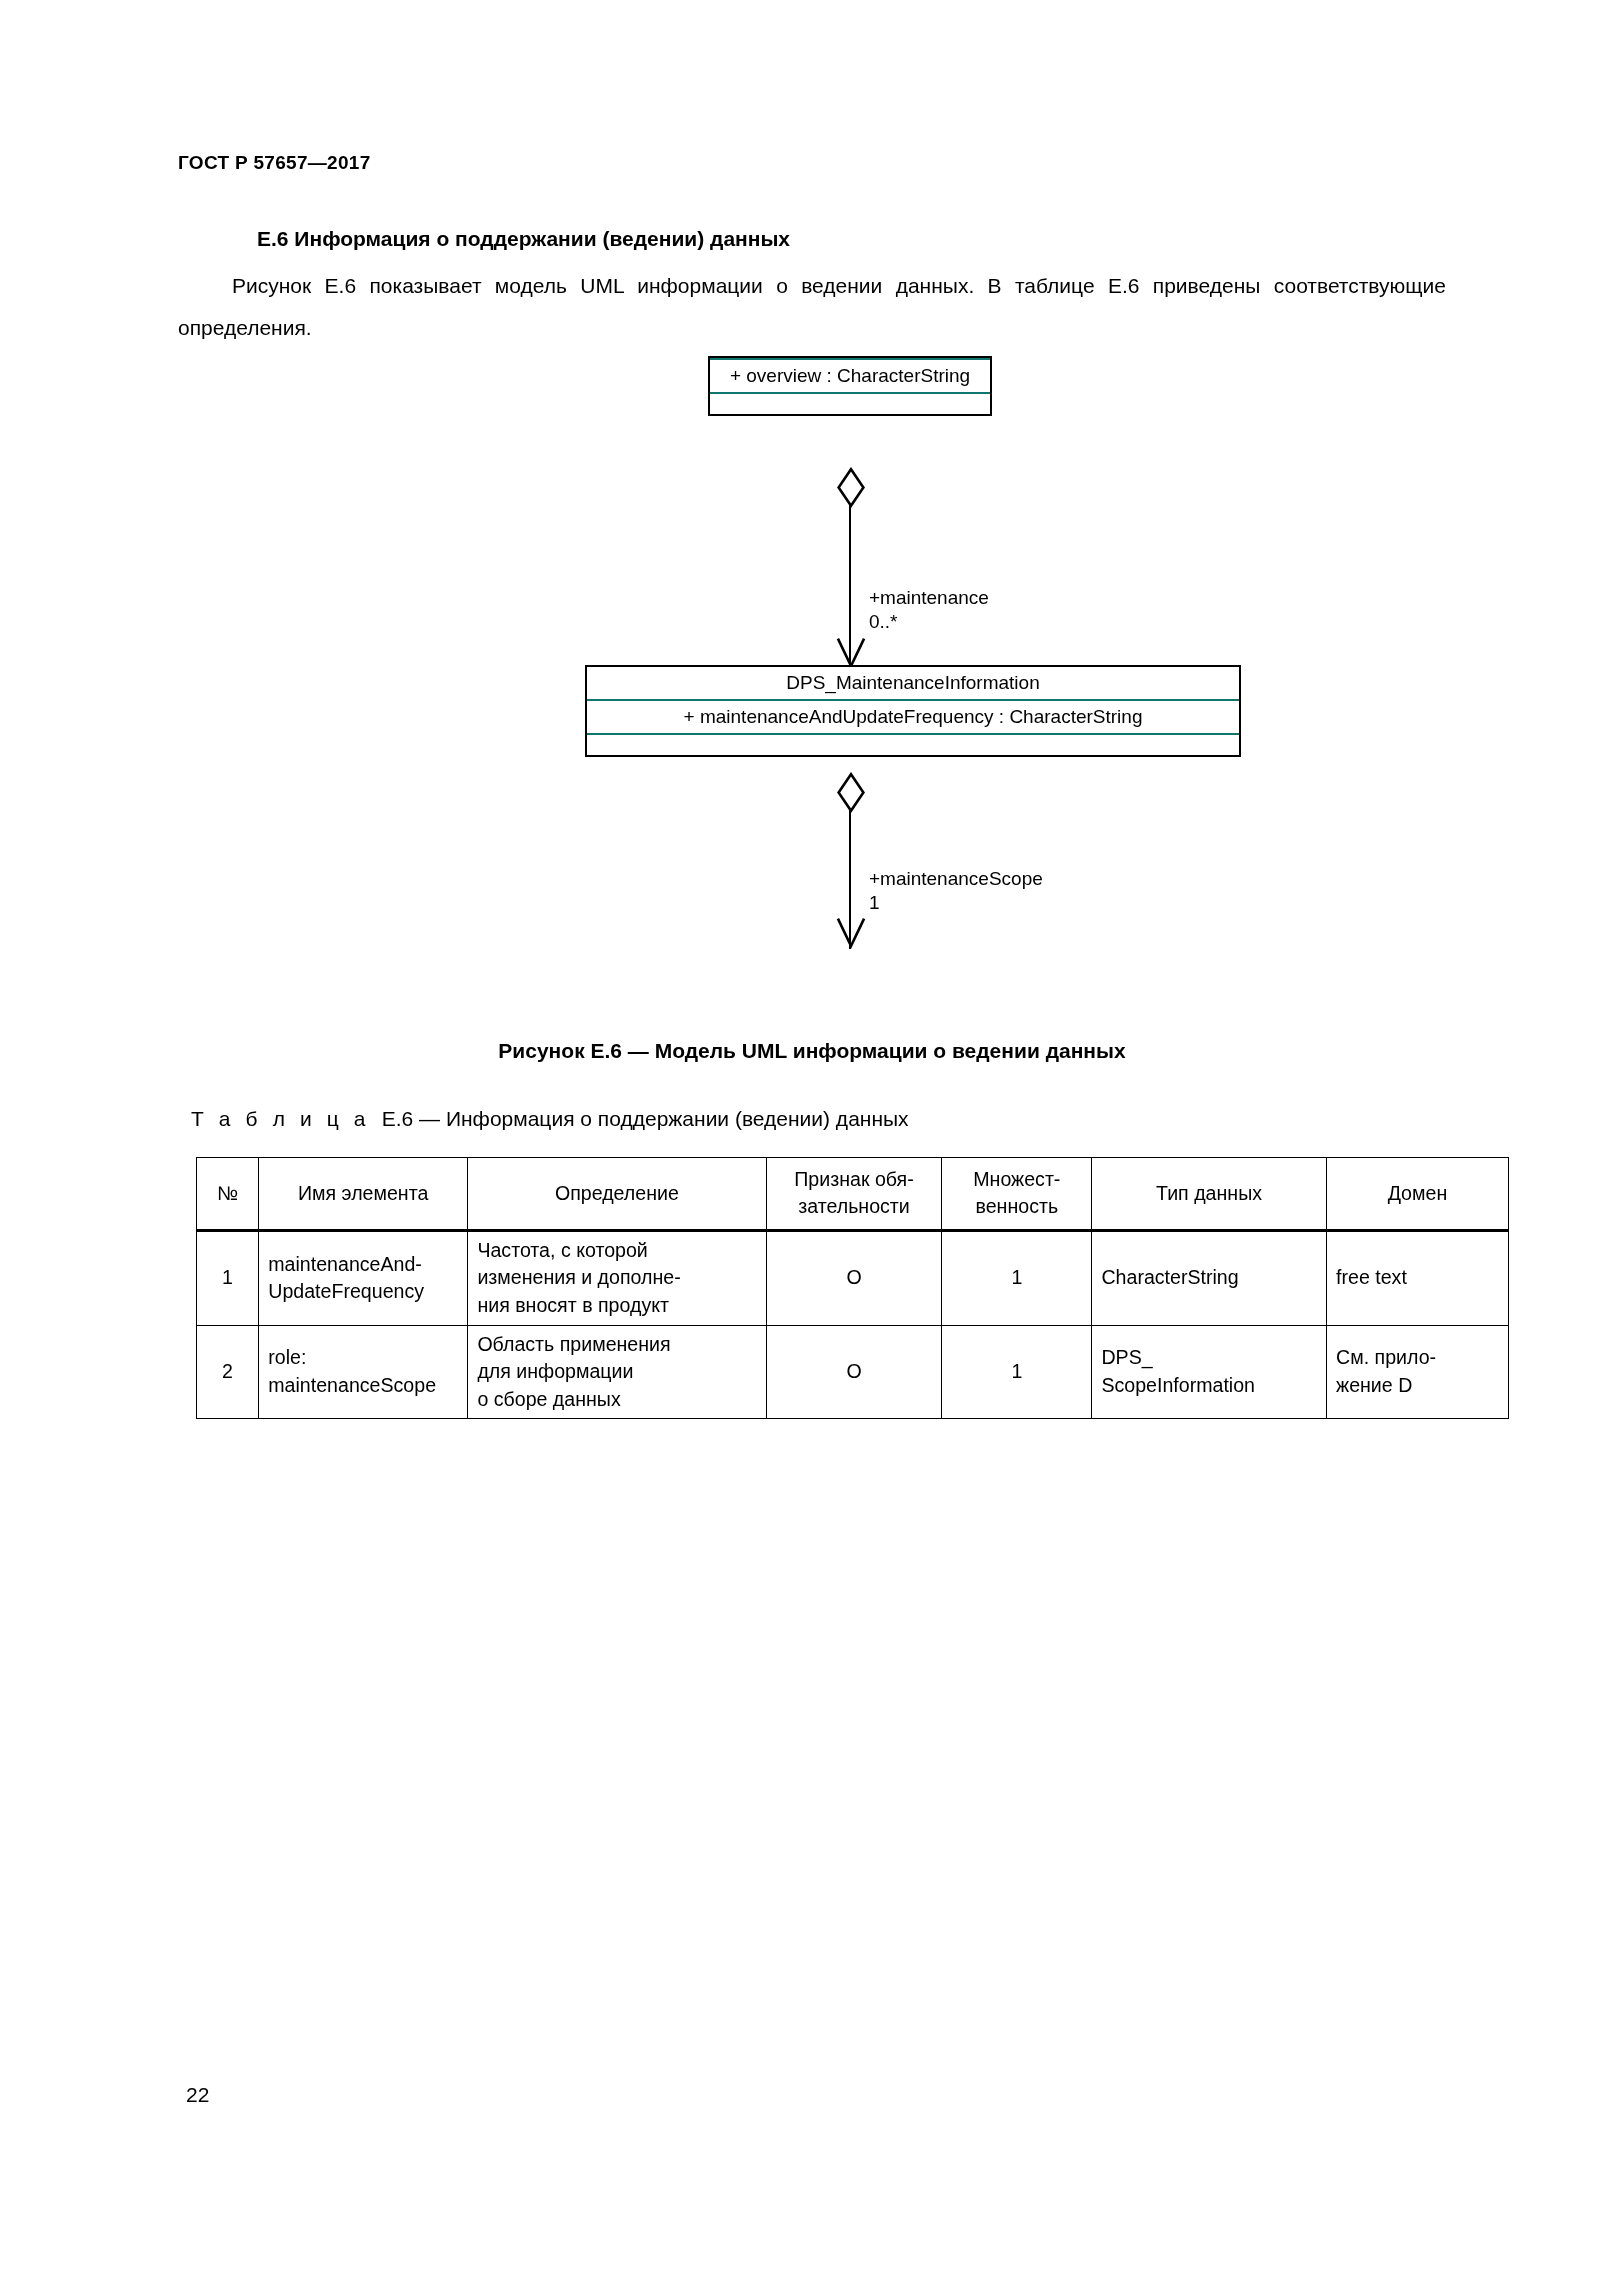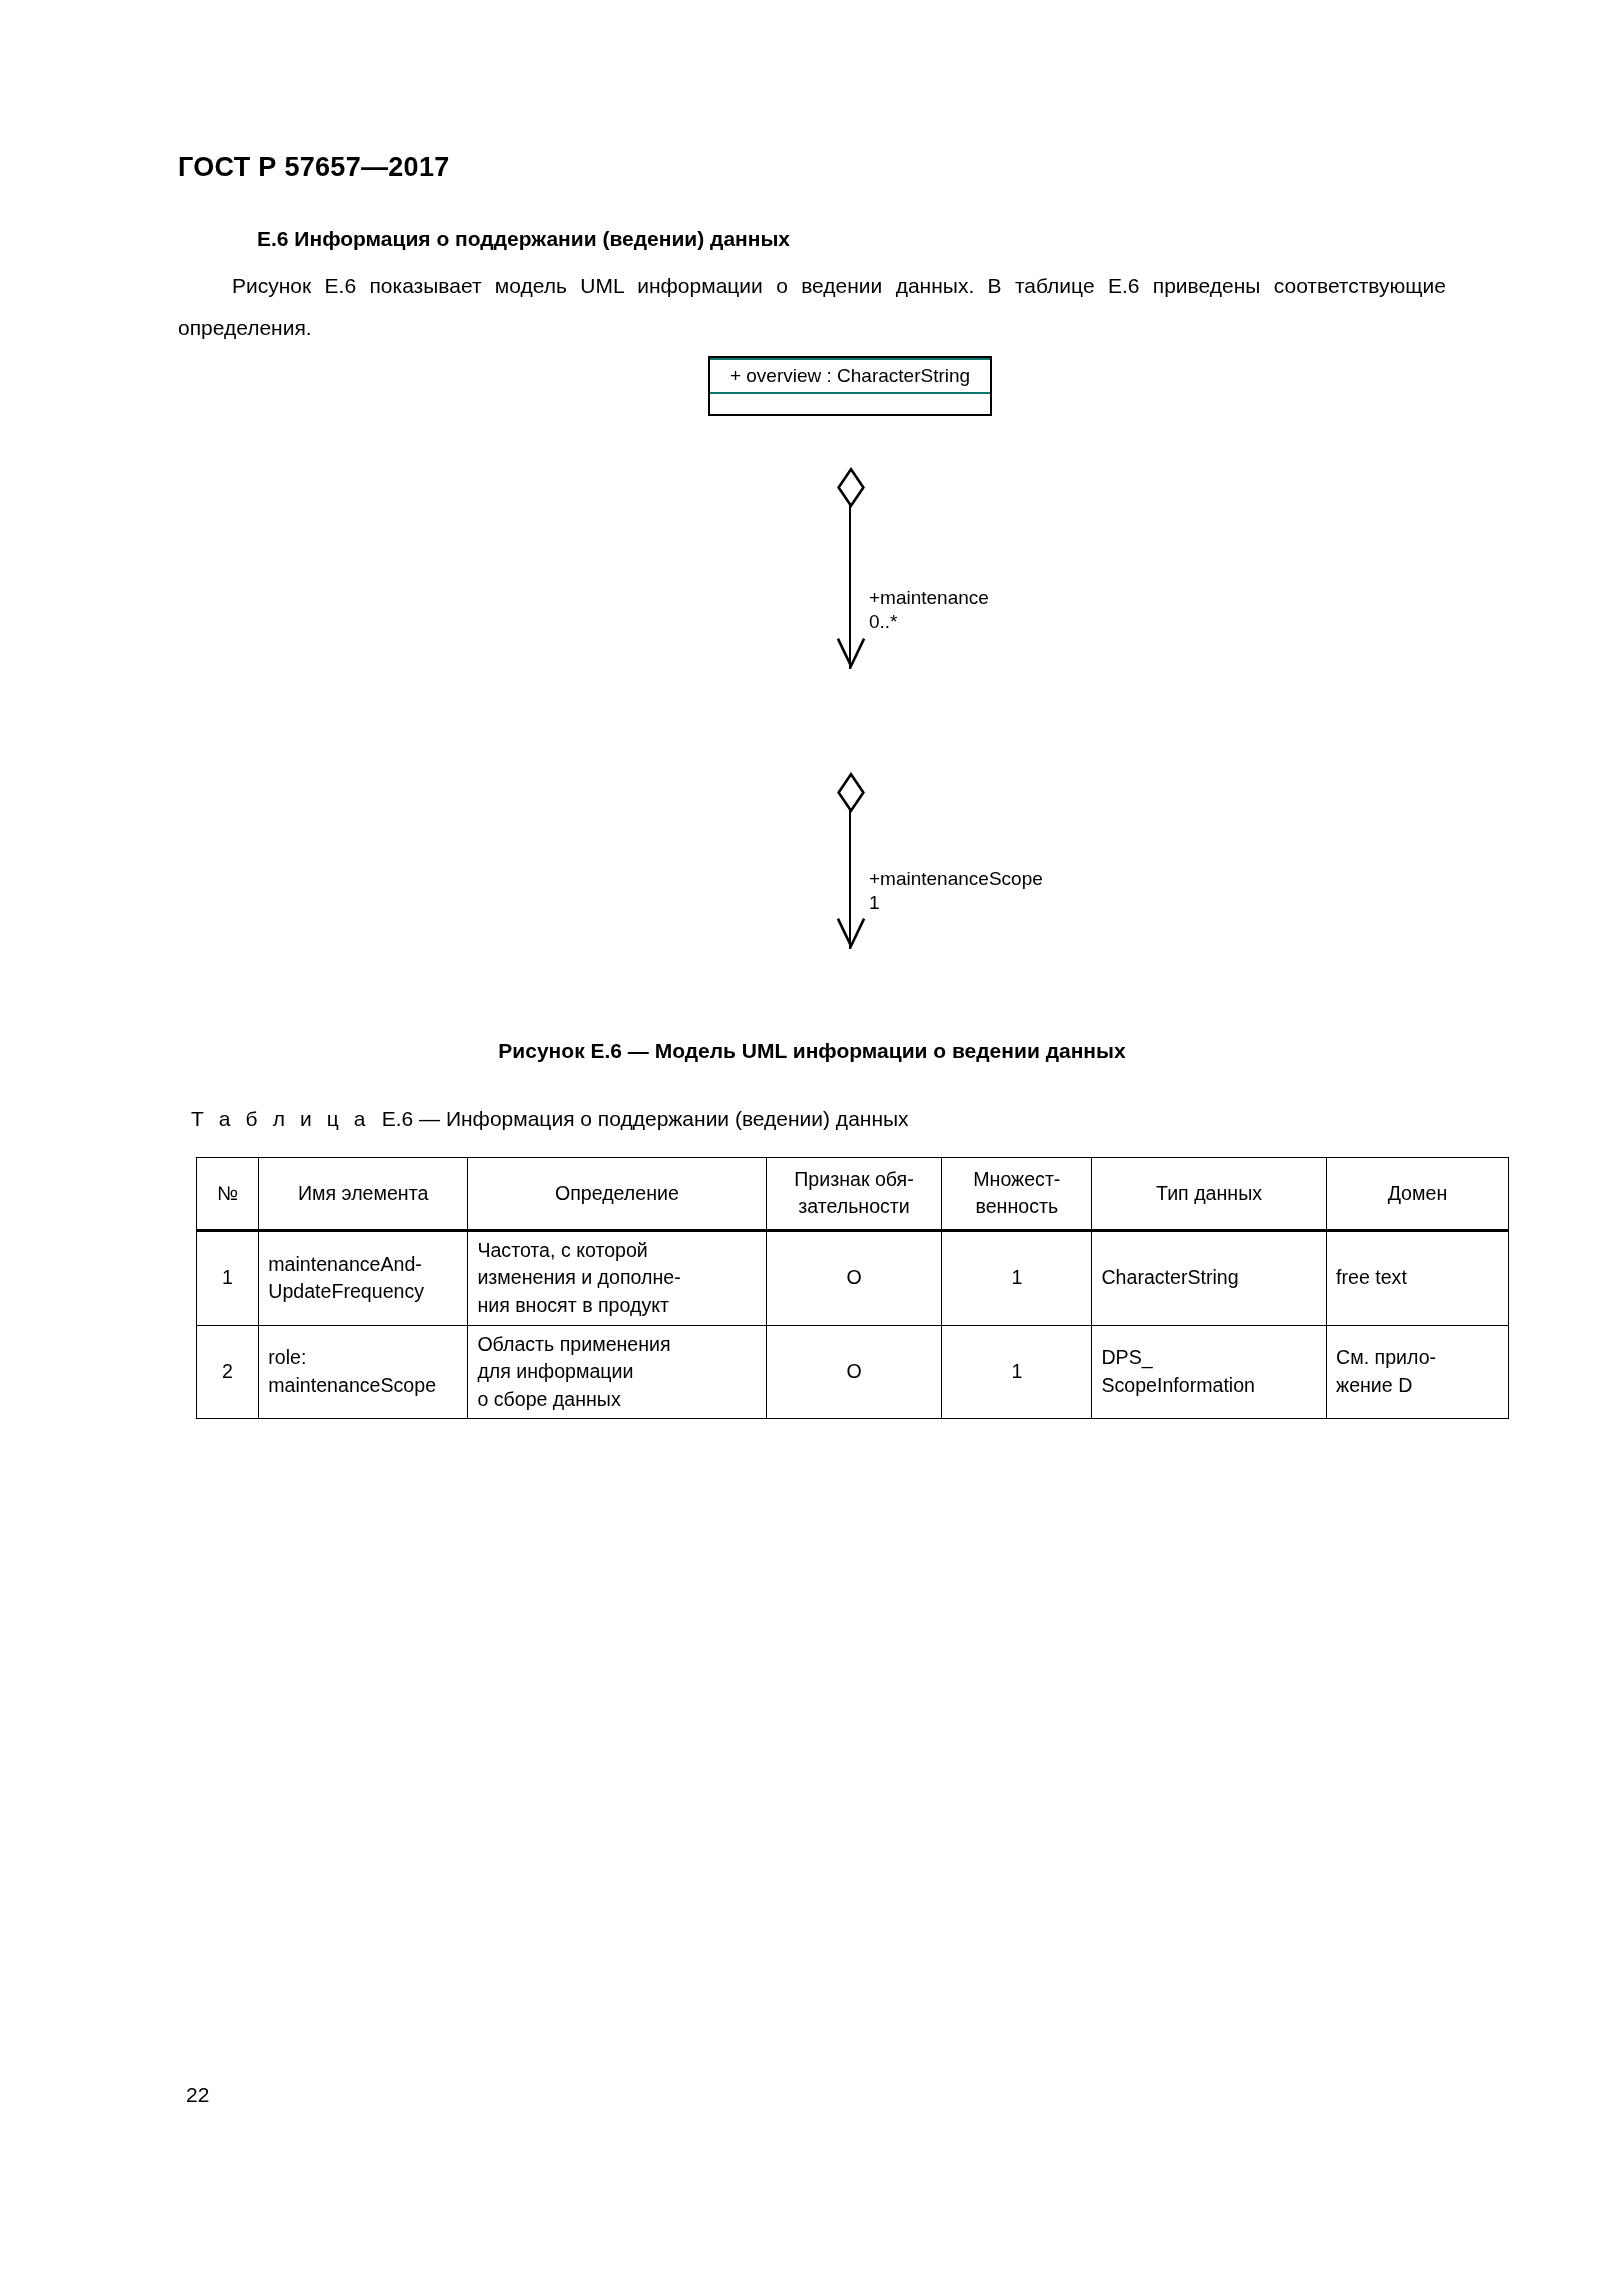--- a/index.html
+++ b/index.html
@@ -14,21 +14,21 @@
     font-family: "Liberation Sans", sans-serif;
     color: #000000;
     overflow: hidden;
   }
 
   
   .doc-header {
     position: absolute;
     left: 178px;
     top: 152px;
-    font-size: 27px;
+    font-size: 19px;
     font-weight: bold;
     letter-spacing: 0.3px;
   }
 
   
   .section-heading {
     position: absolute;
     left: 257px;
     top: 227px;
     font-size: 21px;
@@ -176,20 +176,27 @@
   </svg>
   <div class="conn-line" style="left:671px; top:164px; height:165px;"></div>
   <svg class="arrow-svg" style="left:656px; top:296px;" width="34" height="34" viewBox="0 0 52 52">
     <path d="M6,4 L26,46 L46,4" fill="none" stroke="#000000" stroke-width="4"></path>
   </svg>
   <div class="conn-label" style="left:691px; top:246px;">
     <div>+maintenance</div>
     <div>0..*</div>
   </div>
 
+  <div class="uml-box" id="box-mi">
+    <div class="uml-compartment">
+      <div>DPS_MaintenanceInformation</div>
+    </div>
+    <div class="uml-compartment attr sep">+ maintenanceAndUpdateFrequency : CharacterString</div>
+    <div class="uml-compartment empty sep"></div>
+  </div>
 
   <svg class="diamond-svg" style="left:658px; top:432px;" width="30" height="41" viewBox="0 0 46 62">
     <polygon points="23,3 42,31 23,59 4,31" fill="#ffffff" stroke="#000000" stroke-width="4"></polygon>
   </svg>
   <div class="conn-line" style="left:671px; top:469px; height:140px;"></div>
   <svg class="arrow-svg" style="left:656px; top:576px;" width="34" height="34" viewBox="0 0 52 52">
     <path d="M6,4 L26,46 L46,4" fill="none" stroke="#000000" stroke-width="4"></path>
   </svg>
   <div class="conn-label" style="left:691px; top:527px;">
     <div>+maintenanceScope</div>

